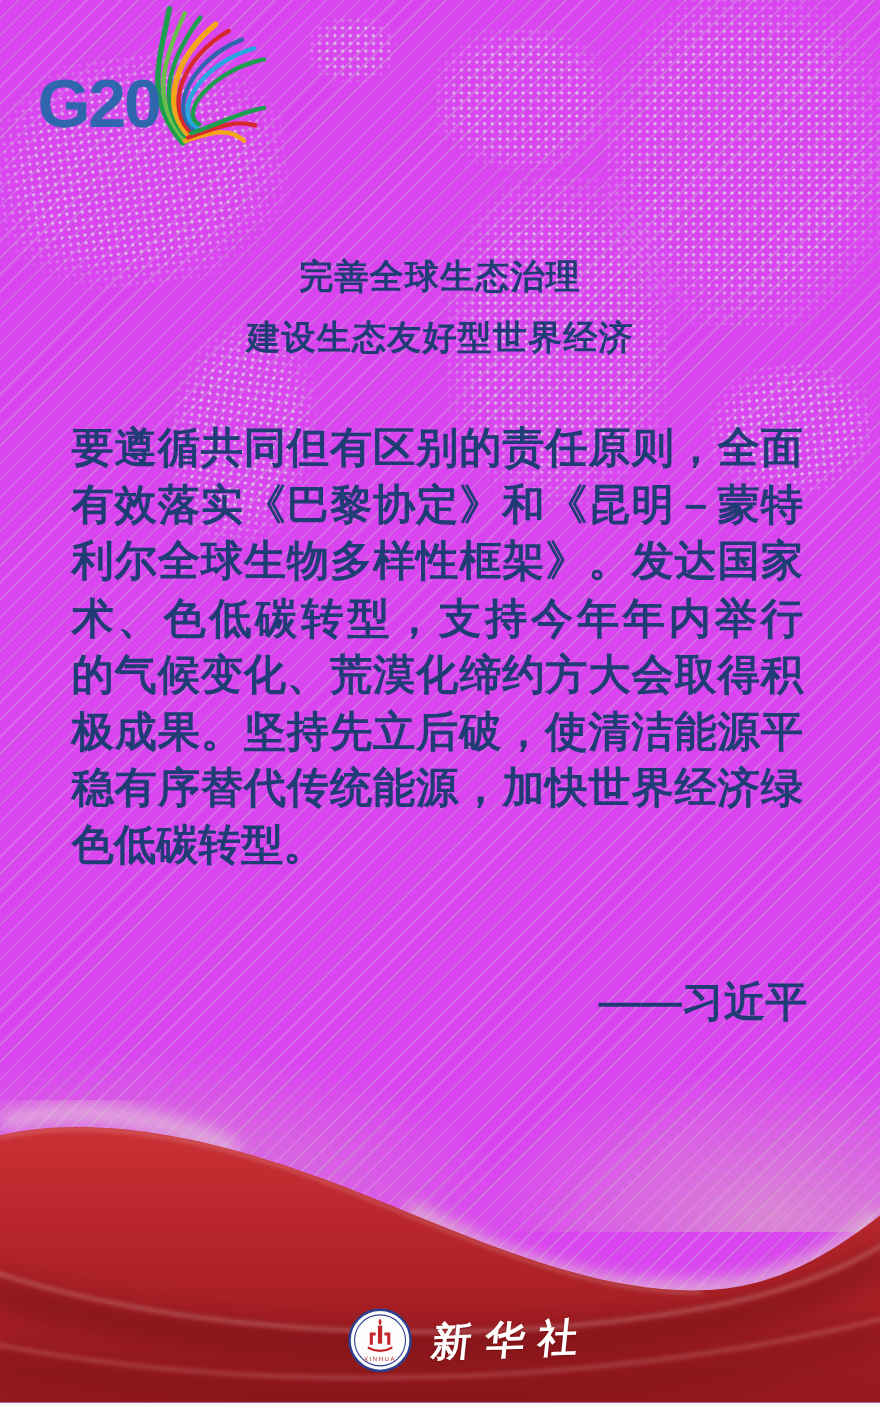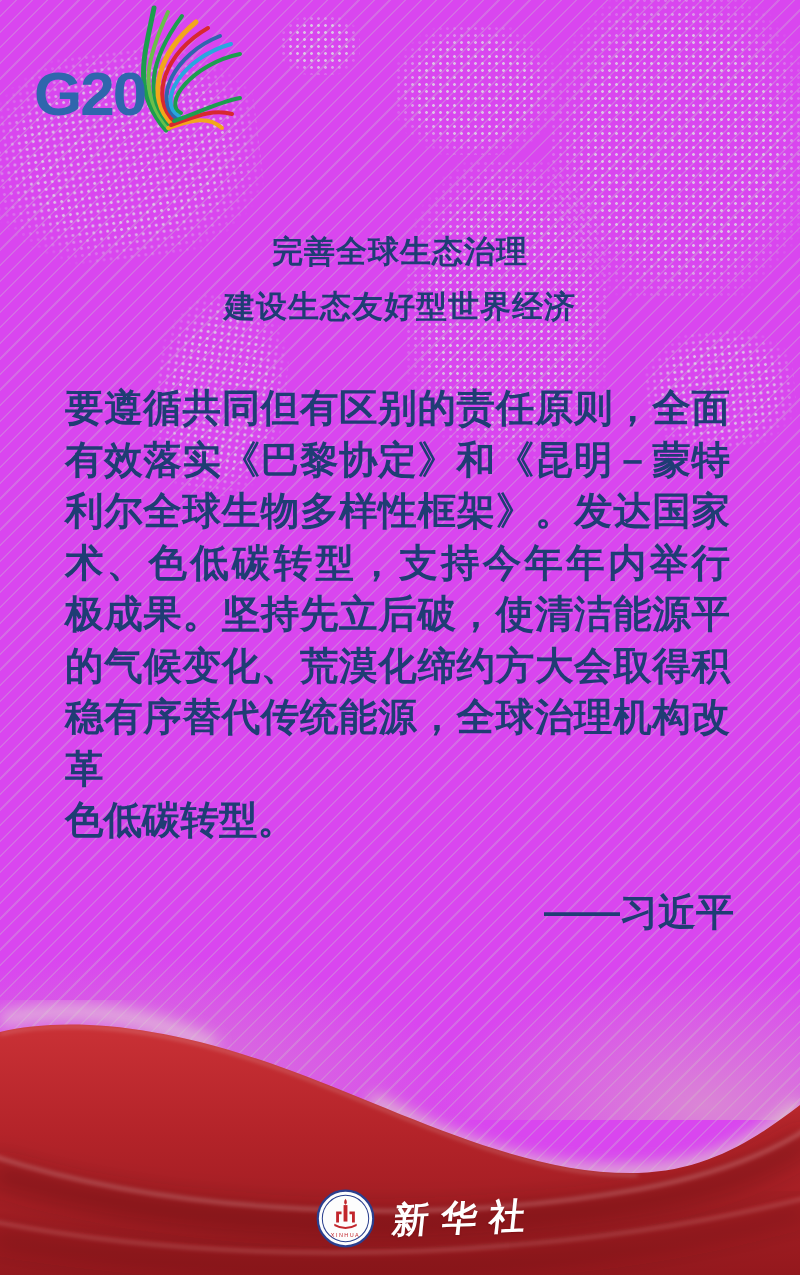--- a/index.html
+++ b/index.html
@@ -114,23 +114,23 @@
   <div class="title">
     <div>完善全球生态治理</div>
     <div>建设生态友好型世界经济</div>
   </div>
 
   <div class="quote">
     <div class="j">要遵循共同但有区别的责任原则，全面</div>
     <div class="j">有效落实《巴黎协定》和《昆明－蒙特</div>
     <div class="j">利尔全球生物多样性框架》。发达国家</div>
     <div class="j">术、色低碳转型，支持今年年内举行</div>
+    <div class="j">的气候变化、荒漠化缔约方大会取得积</div>
     <div class="j">极成果。坚持先立后破，使清洁能源平</div>
-    <div class="j">的气候变化、荒漠化缔约方大会取得积</div>
-    <div class="j">稳有序替代传统能源，全球治理机构改革</div>
+    <div class="j">稳有序替代传统能源，加快世界经济绿</div>
     <div>色低碳转型。</div>
   </div>
 
   <div class="speaker">——习近平</div>
 
   <svg class="wave" viewBox="0 0 800 300" preserveAspectRatio="none">
     <defs>
       <linearGradient id="redGrad" x1="0" y1="0" x2="0" y2="1">
         <stop offset="0" stop-color="#ca3136"></stop>
         <stop offset="0.45" stop-color="#b32329"></stop>

